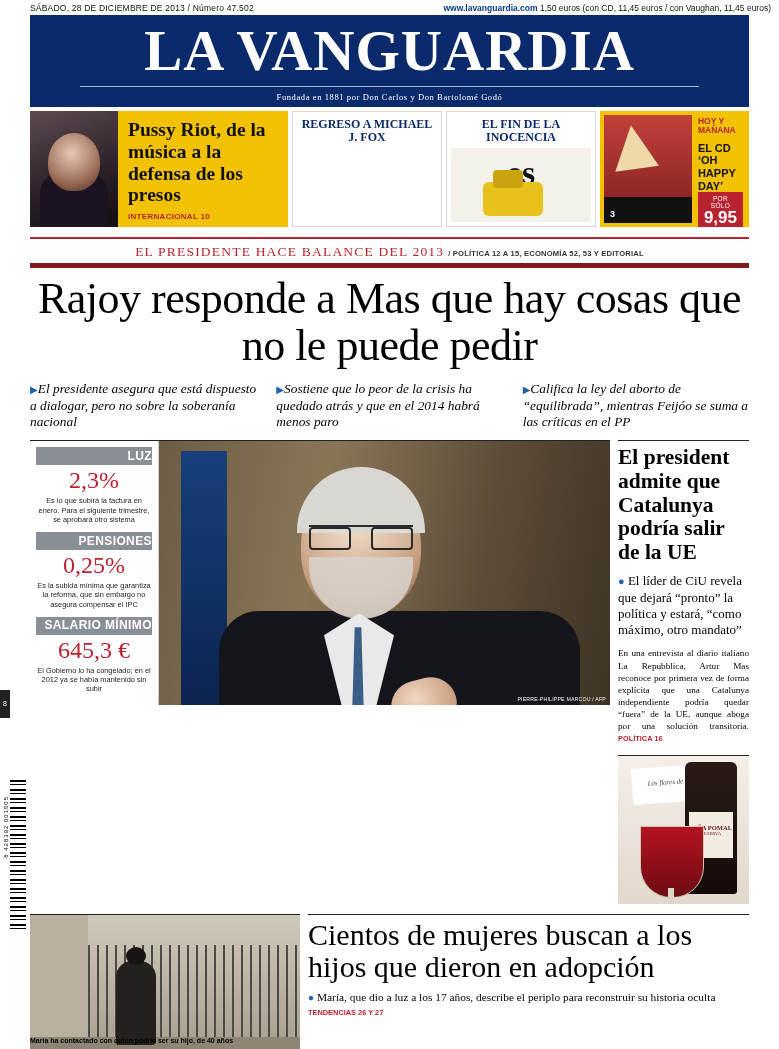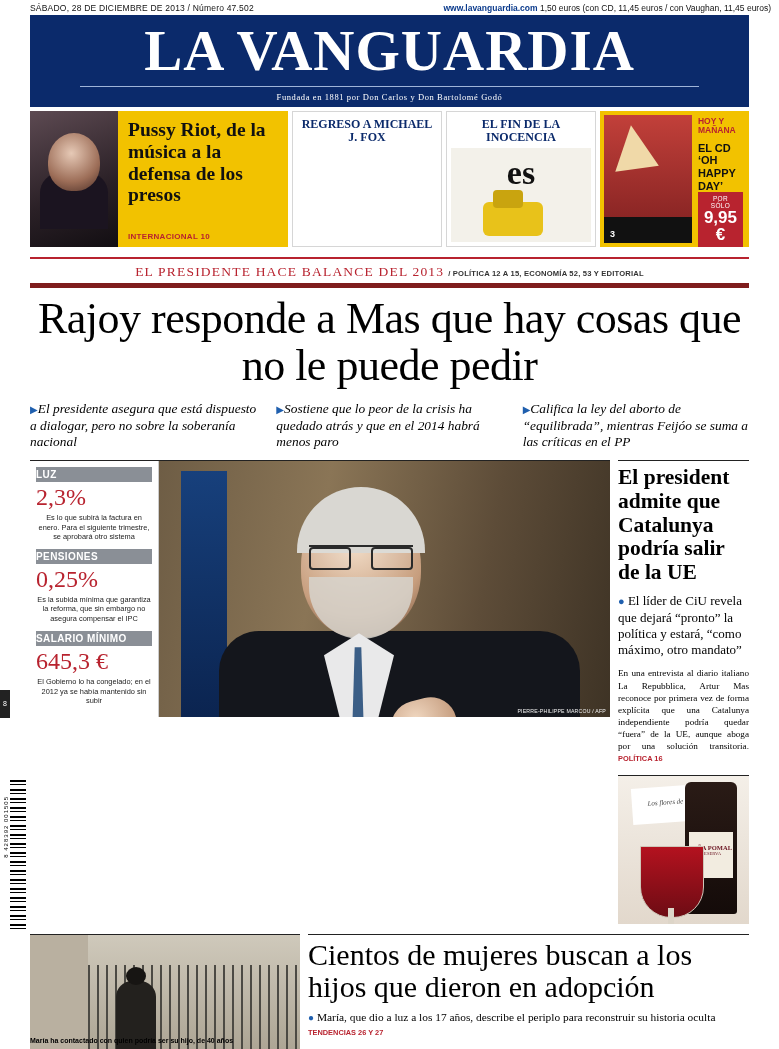--- a/index.html
+++ b/index.html
@@ -15,21 +15,21 @@
 
   
   .masthead{background:#0b2a6b;margin:0 30px 0 30px;height:92px;position:relative;color:#fff;
     display:flex;flex-direction:column;align-items:center;justify-content:center;}
   .masthead .title{font-family:"Liberation Serif",serif;font-weight:bold;font-size:57px;
     letter-spacing:1px;line-height:1;margin-top:2px;}
   .masthead .rule{width:86%;height:1px;background:#9fb4d8;margin:7px 0 5px;}
   .masthead .sub{font-size:8.5px;letter-spacing:.6px;font-family:"Liberation Serif",serif;}
 
   
-  .promos{margin:4px 30px 0 30px;height:136px;display:flex;gap:4px;}
+  .promos{margin:4px 30px 0 30px;height:116px;display:flex;gap:4px;}
   .promo{position:relative;overflow:hidden;}
   .p1{width:258px;background:#f2c200;display:flex;}
   .p1 .ph{width:88px;background:linear-gradient(160deg,#5d4a52,#2a2026 60%,#120e12);position:relative;}
   .p1 .ph:after{content:"";position:absolute;left:18px;top:22px;width:52px;height:58px;border-radius:50% 50% 45% 45%;
     background:radial-gradient(circle at 45% 35%,#e6c9b6,#9d6e58 60%,#4a2e26);}
   .p1 .ph:before{content:"";position:absolute;left:10px;top:62px;width:68px;height:56px;background:#1b1420;border-radius:20px 20px 0 0;}
   .p1 .txt{flex:1;padding:8px 8px 4px 10px;}
   .p1 .txt h2{margin:0;font-size:19.5px;line-height:1.12;font-weight:bold;color:#111;font-family:"Liberation Serif",serif;}
   .p1 .kicker{position:absolute;left:98px;bottom:6px;font-family:"Liberation Sans",sans-serif;
     font-size:8px;font-weight:bold;color:#b8232f;letter-spacing:.3px;}
@@ -76,24 +76,24 @@
   .sumarios .s .tri{color:#1f5fae;font-size:10px;}
   .sumarios .s i{font-style:italic;}
 
   
   .grid{display:flex;margin:10px 30px 0;gap:8px;}
   .colL{width:580px;}
   .colR{flex:1;}
 
   .photoblock{display:flex;border-top:1px solid #222;}
   .databox{width:116px;padding:6px 6px 4px;border-right:1px solid #ccc;background:#fff;}
-  .databox .lbl{background:#8a8f96;color:#fff;font-family:"Liberation Sans",sans-serif;font-size:10px;
-    font-weight:bold;text-align:left;padding:2px 0;letter-spacing:.4px;}
+  .databox .lbl{background:#8a8f96;color:#fff;font-family:"Liberation Sans",sans-serif;font-size:12px;
+    font-weight:bold;text-align:right;padding:2px 0;letter-spacing:.4px;}
   .databox .lbl.two{line-height:1.15;}
-  .databox .big{color:#b8232f;font-size:24px;font-weight:normal;text-align:left;margin:2px 0 2px;
+  .databox .big{color:#b8232f;font-size:24px;font-weight:normal;text-align:center;margin:2px 0 2px;
     font-family:"Liberation Serif",serif;}
   .databox p{margin:0 0 8px;font-family:"Liberation Sans",sans-serif;font-size:7.4px;line-height:1.25;text-align:center;color:#222;}
   .mainphoto{flex:1;position:relative;background:linear-gradient(#6d5b43,#4b3d2c);overflow:hidden;}
   .mainphoto .wall{position:absolute;inset:0;background:linear-gradient(100deg,#6e5d45 0%,#8a7556 35%,#5d4c38 70%,#3e3325 100%);}
   .mainphoto .flag{position:absolute;left:22px;top:10px;width:46px;bottom:0;background:linear-gradient(#17407c,#0b2450);}
   .mainphoto .head{position:absolute;left:142px;top:34px;width:120px;height:142px;border-radius:50% 50% 46% 46%;
     background:radial-gradient(circle at 45% 35%,#f2ddc8,#c79e7e 62%,#6b4b35);}
   .mainphoto .hair{position:absolute;left:138px;top:26px;width:128px;height:66px;border-radius:64px 64px 0 0;background:#d9d7d2;}
   .mainphoto .beard{position:absolute;left:150px;top:116px;width:104px;height:62px;border-radius:0 0 52px 52px;background:rgba(215,212,205,.85);}
   .mainphoto .glasses{position:absolute;left:150px;top:84px;width:104px;height:20px;border-top:2px solid #2a2a2a;}

